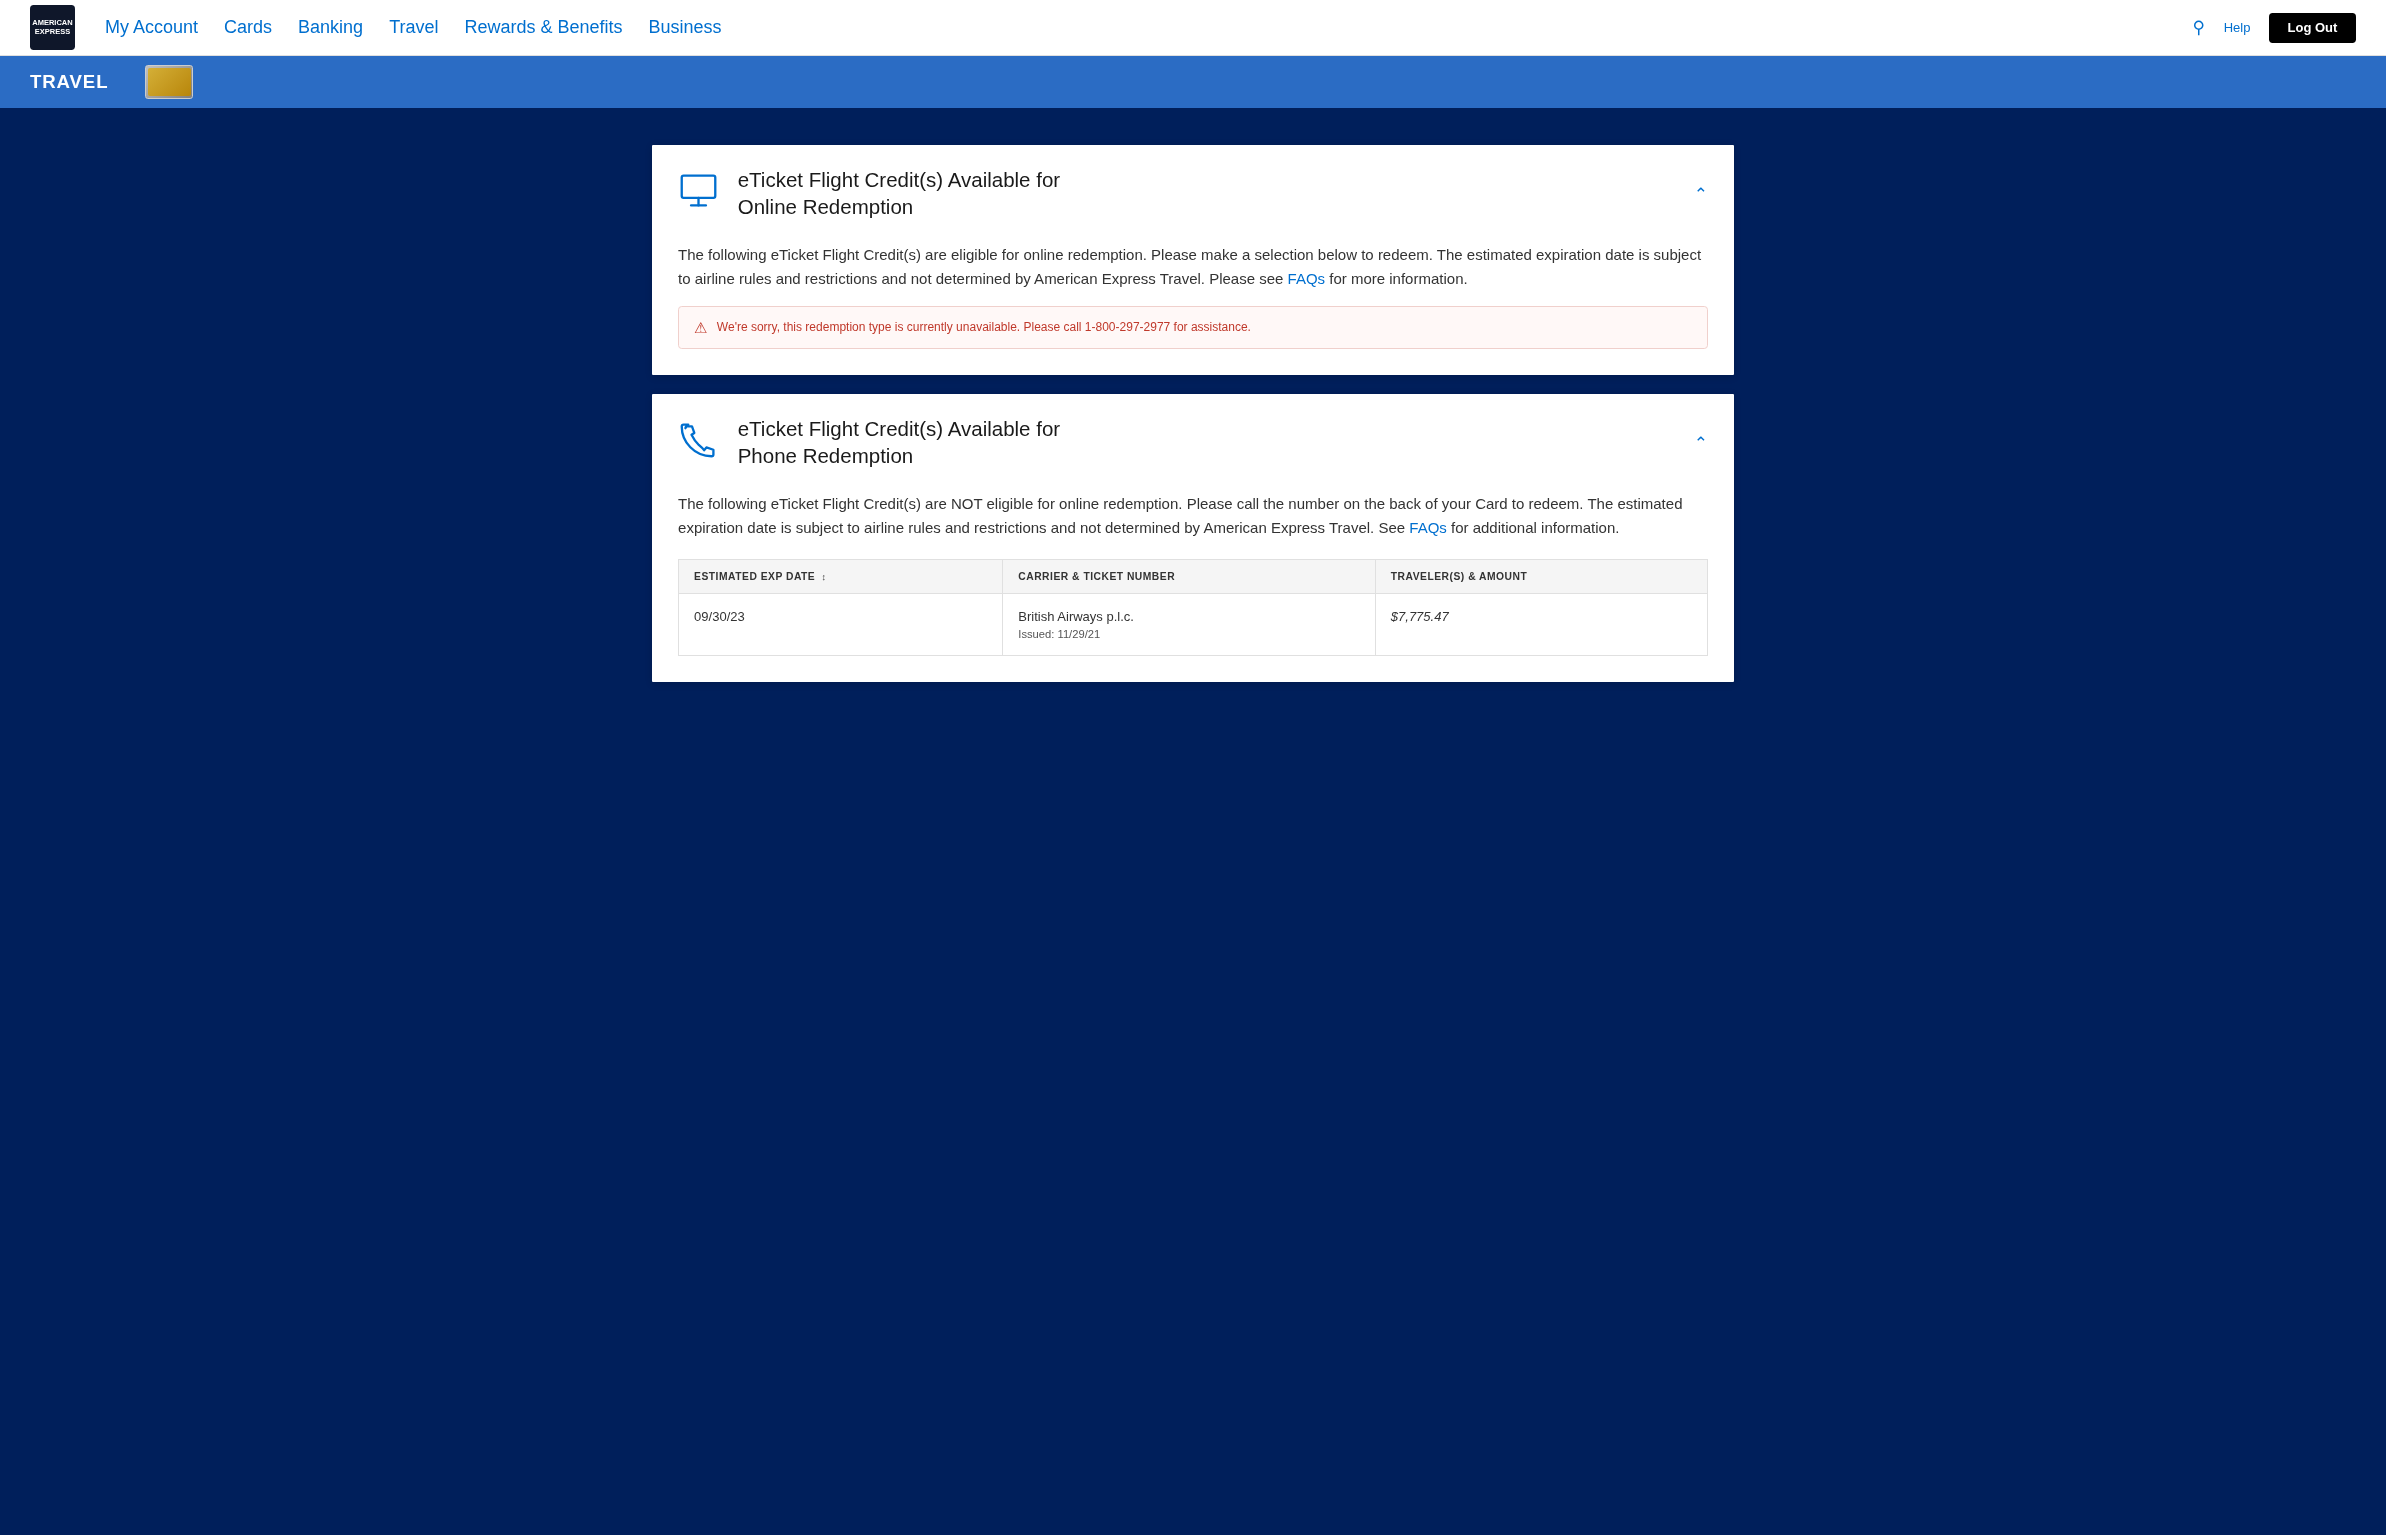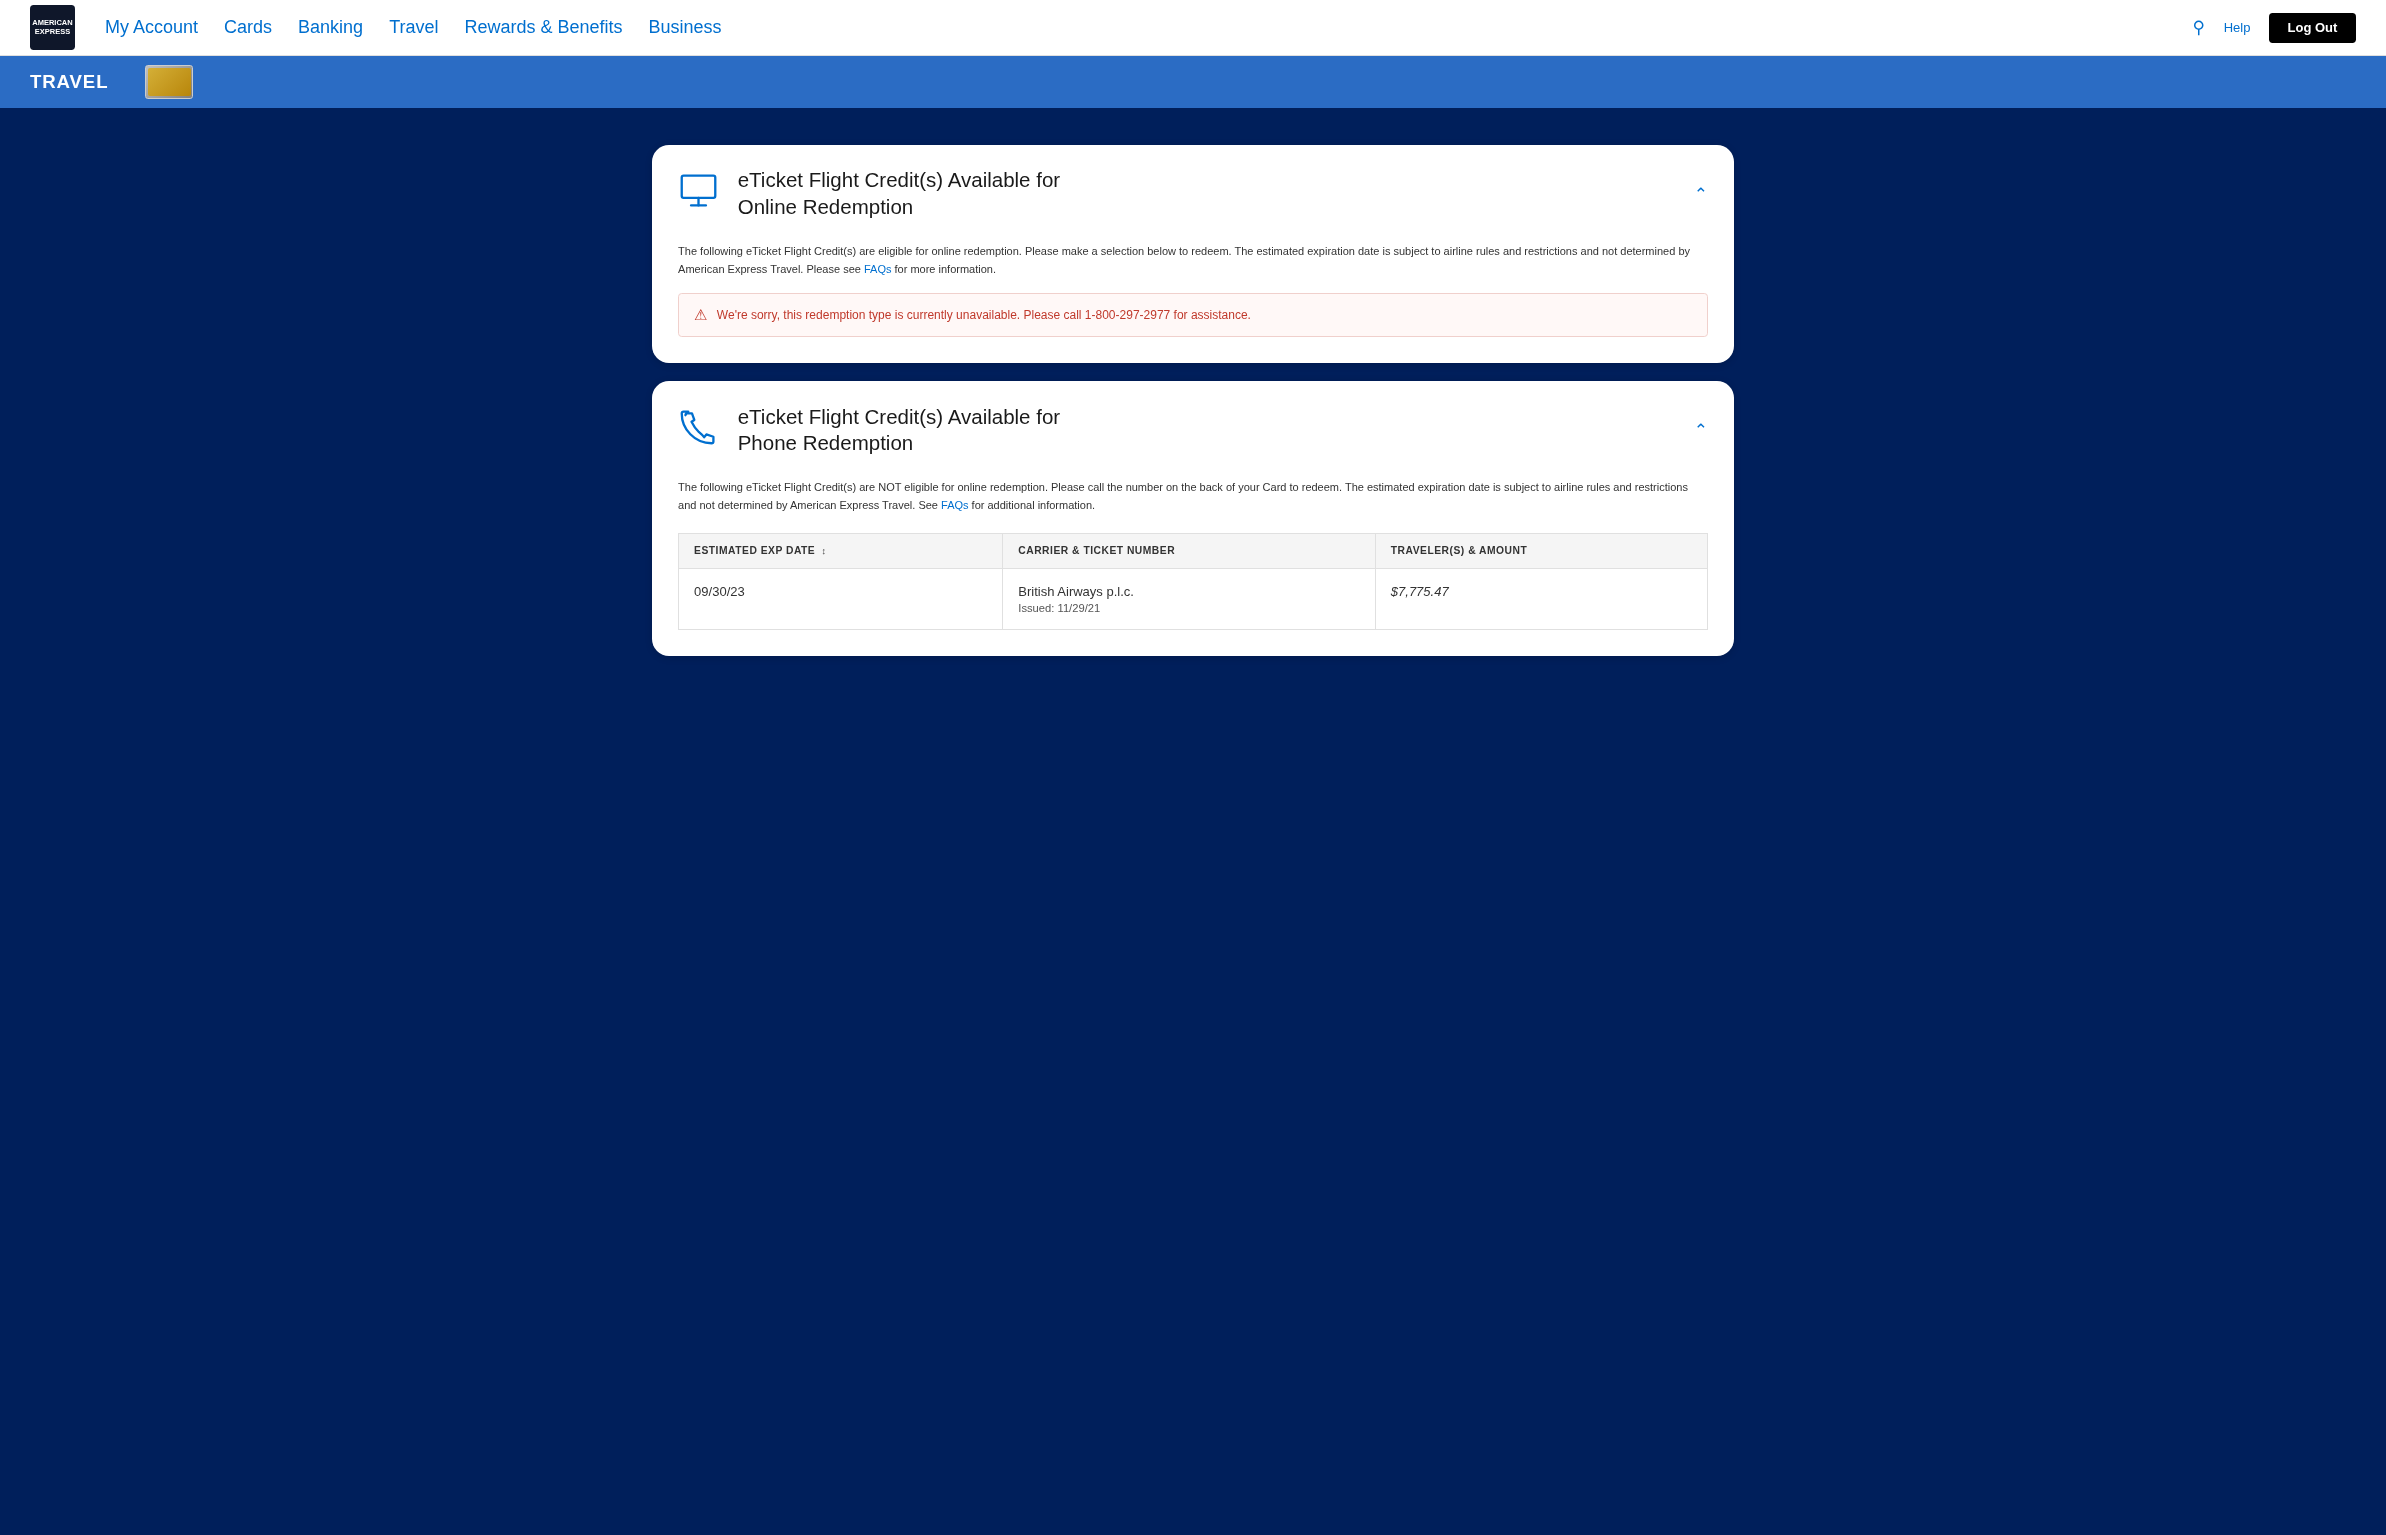--- a/index.html
+++ b/index.html
@@ -121,21 +121,21 @@
     
     .main-content {
       padding: 37px 18.6px;
       max-width: 1119px;
       margin: 0 auto;
     }
 
     
     .credit-card-section {
       background-color: #ffffff;
-      border-radius: 17px;
+      border-radius: 1px;
       margin-bottom: 18.6px;
       overflow: hidden;
       box-shadow: 0 1.9px 7.5px rgba(0,0,0,0.15);
     }
 
     .section-header {
       display: flex;
       align-items: center;
       justify-content: space-between;
       padding: 22.4px 26px 15px 26px;
@@ -164,21 +164,21 @@
       color: #006FCF;
       font-size: 17px;
       cursor: pointer;
     }
 
     .section-body {
       padding: 7.5px 26px 26px 26px;
     }
 
     .section-description {
-      font-size: 11px;
+      font-size: 15px;
       color: #333;
       line-height: 1.6;
       margin-bottom: 15px;
     }
 
     .faq-link {
       color: #006FCF;
       cursor: pointer;
       text-decoration: none;
     }

